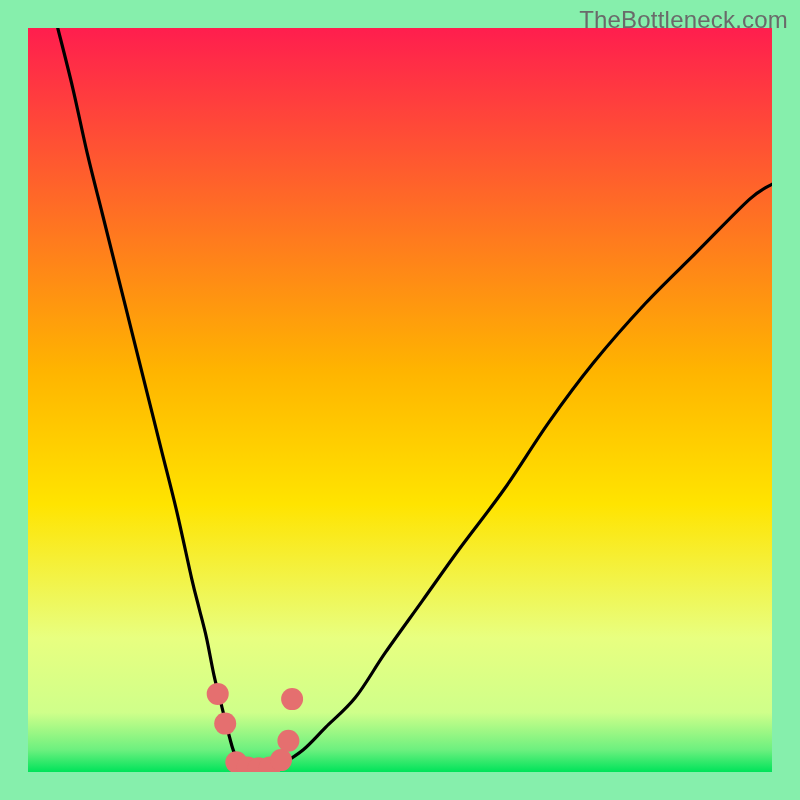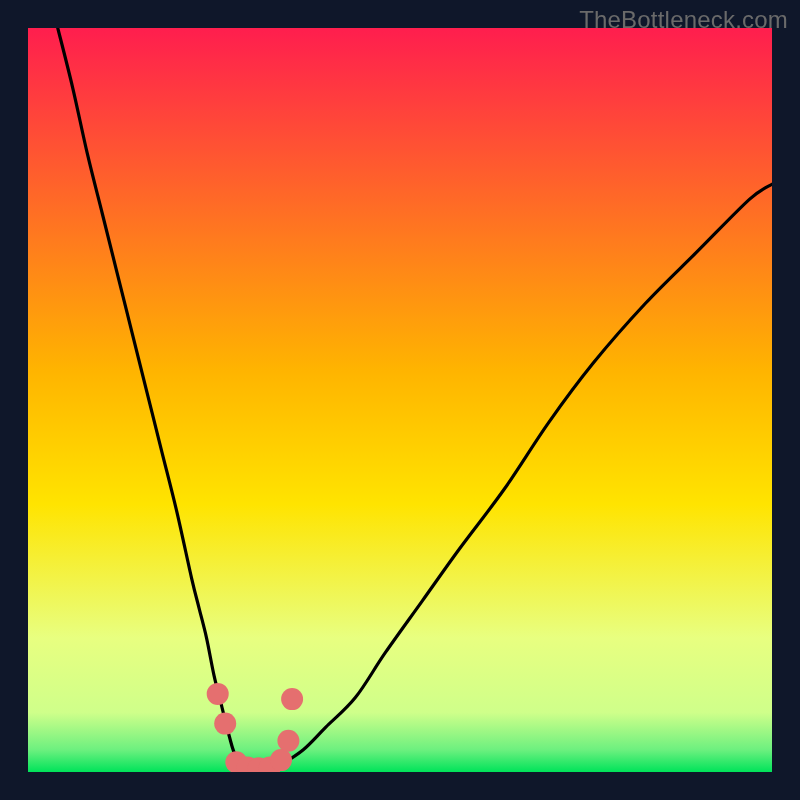--- a/index.html
+++ b/index.html
@@ -7,21 +7,21 @@
     padding: 0;
     width: 800px;
     height: 800px;
     overflow: hidden;
     background: #000;
     font-family: Arial, Helvetica, sans-serif;
   }
   .frame {
     position: absolute;
     inset: 0;
-    background: #0f172a;
+    background: #86efac;
     padding-left: 35px;
   }
   .plot {
     position: absolute;
     left: 28px;
     top: 28px;
     width: 744px;
     height: 744px;
     overflow: hidden;
   }

